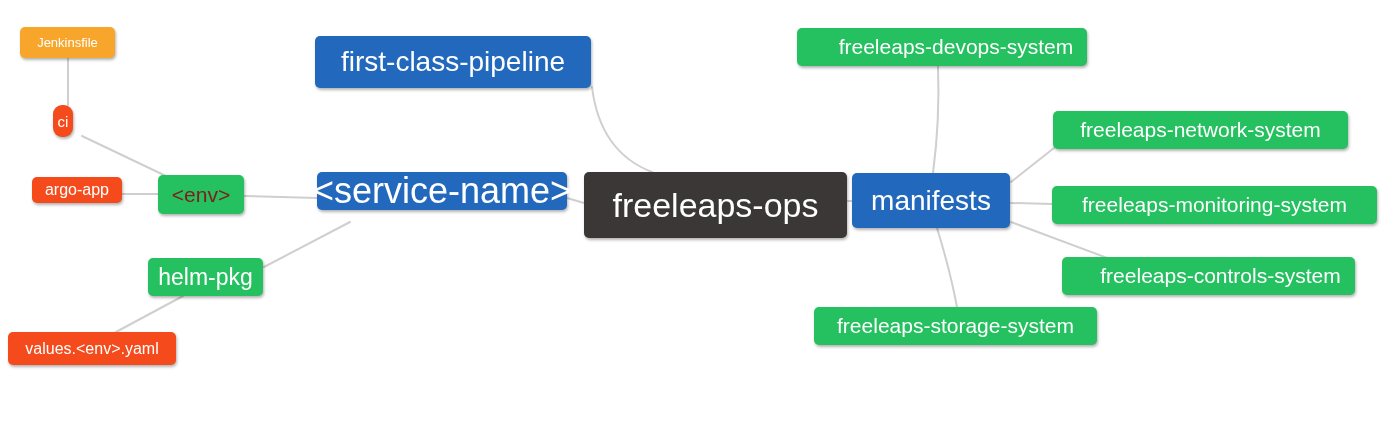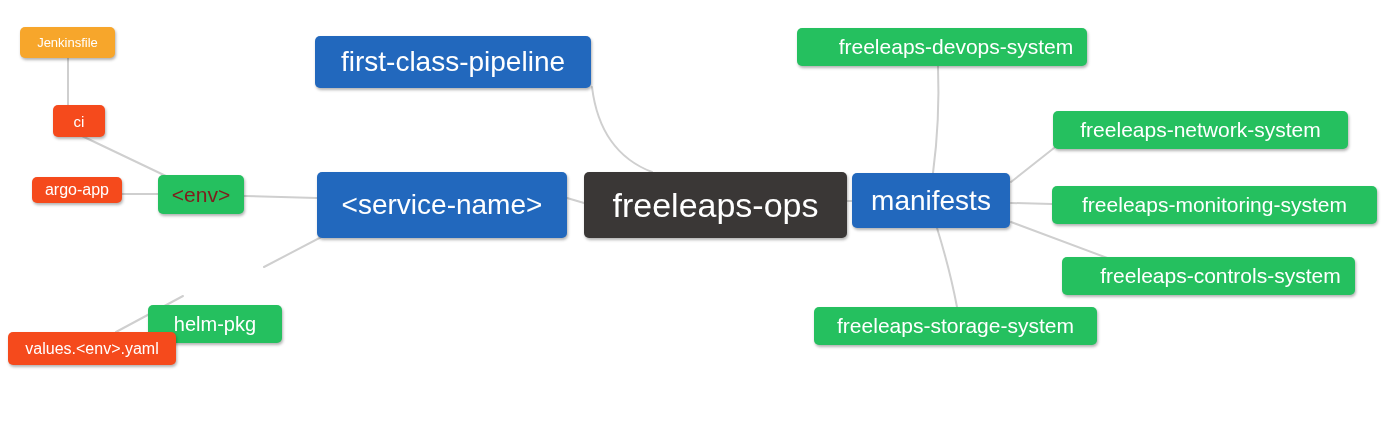--- a/index.html
+++ b/index.html
@@ -58,27 +58,27 @@
       <path d="M567,198 L584,203" stroke="#cfcfcf"></path>
       <path d="M847,201 L852,201" stroke="#cfcfcf"></path>
       <path d="M933,173 Q940,120 938,66" stroke="#cfcfcf"></path>
       <path d="M1011,182 L1054,148" stroke="#cfcfcf"></path>
       <path d="M1011,203 L1052,204" stroke="#cfcfcf"></path>
       <path d="M1011,222 L1110,259" stroke="#cfcfcf"></path>
       <path d="M937,228 Q950,270 957,307" stroke="#cfcfcf"></path>
     </svg>
   <div>
       <div class="node" style="left: 20px; top: 27px; width: 95px; height: 31px; font-size: 13px; background: rgb(247, 166, 43); color: rgb(255, 255, 255);">Jenkinsfile</div>
-      <div class="node" style="left: 53px; top: 105px; width: 52px; height: 32px; font-size: 15px; background: rgb(245, 74, 28); color: rgb(255, 255, 255);">ci</div>
+      <div class="node" style="left: 53px; top: 105px; width: 20px; height: 32px; font-size: 15px; background: rgb(245, 74, 28); color: rgb(255, 255, 255); border-radius: 9px;">ci</div>
       <div class="node" style="left: 32px; top: 177px; width: 90px; height: 26px; font-size: 16px; background: rgb(245, 74, 28); color: rgb(255, 255, 255);">argo-app</div>
       <div class="node" style="left: 158px; top: 175px; width: 86px; height: 39px; font-size: 21px; background: rgb(37, 192, 95); color: #7f1d1d;">&lt;env&gt;</div>
-      <div class="node" style="left: 148px; top: 258px; width: 134px; height: 38px; font-size: 20px; background: rgb(37, 192, 95); color: rgb(255, 255, 255); margin-top: 47px;">helm-pkg</div>
+      <div class="node" style="left: 148px; top: 258px; width: 115px; height: 38px; font-size: 23px; background: rgb(37, 192, 95); color: rgb(255, 255, 255);">helm-pkg</div>
       <div class="node" style="left: 8px; top: 332px; width: 168px; height: 33px; font-size: 16px; background: rgb(245, 74, 28); color: rgb(255, 255, 255);">values.&lt;env&gt;.yaml</div>
       <div class="node" style="left: 315px; top: 36px; width: 276px; height: 52px; font-size: 28px; background: rgb(34, 104, 189); color: rgb(255, 255, 255);">first-class-pipeline</div>
-      <div class="node" style="left: 317px; top: 172px; width: 250px; height: 66px; font-size: 28px; background: rgb(34, 104, 189); color: rgb(255, 255, 255);">&lt;service-name&gt;</div>
+      <div class="node" style="left: 317px; top: 172px; width: 250px; height: 38px; font-size: 36px; background: rgb(34, 104, 189); color: rgb(255, 255, 255);">&lt;service-name&gt;</div>
       <div class="node" style="left: 584px; top: 172px; width: 263px; height: 66px; font-size: 34px; background: rgb(58, 55, 54); color: rgb(255, 255, 255);">freeleaps-ops</div>
       <div class="node" style="left: 852px; top: 173px; width: 158px; height: 55px; font-size: 28px; background: rgb(34, 104, 189); color: rgb(255, 255, 255);">manifests</div>
       <div class="node" style="left: 797px; top: 28px; width: 290px; height: 38px; font-size: 21px; background: rgb(37, 192, 95); color: rgb(255, 255, 255); padding-left: 28px;">freeleaps-devops-system</div>
       <div class="node" style="left: 1053px; top: 111px; width: 295px; height: 38px; font-size: 21px; background: rgb(37, 192, 95); color: rgb(255, 255, 255);">freeleaps-network-system</div>
       <div class="node" style="left: 1052px; top: 186px; width: 325px; height: 38px; font-size: 21px; background: rgb(37, 192, 95); color: rgb(255, 255, 255);">freeleaps-monitoring-system</div>
       <div class="node" style="left: 1062px; top: 257px; width: 293px; height: 38px; font-size: 21px; background: rgb(37, 192, 95); color: rgb(255, 255, 255); padding-left: 24px;">freeleaps-controls-system</div>
       <div class="node" style="left: 814px; top: 307px; width: 283px; height: 38px; font-size: 21px; background: rgb(37, 192, 95); color: rgb(255, 255, 255);">freeleaps-storage-system</div>
     </div>
 </div>
 

